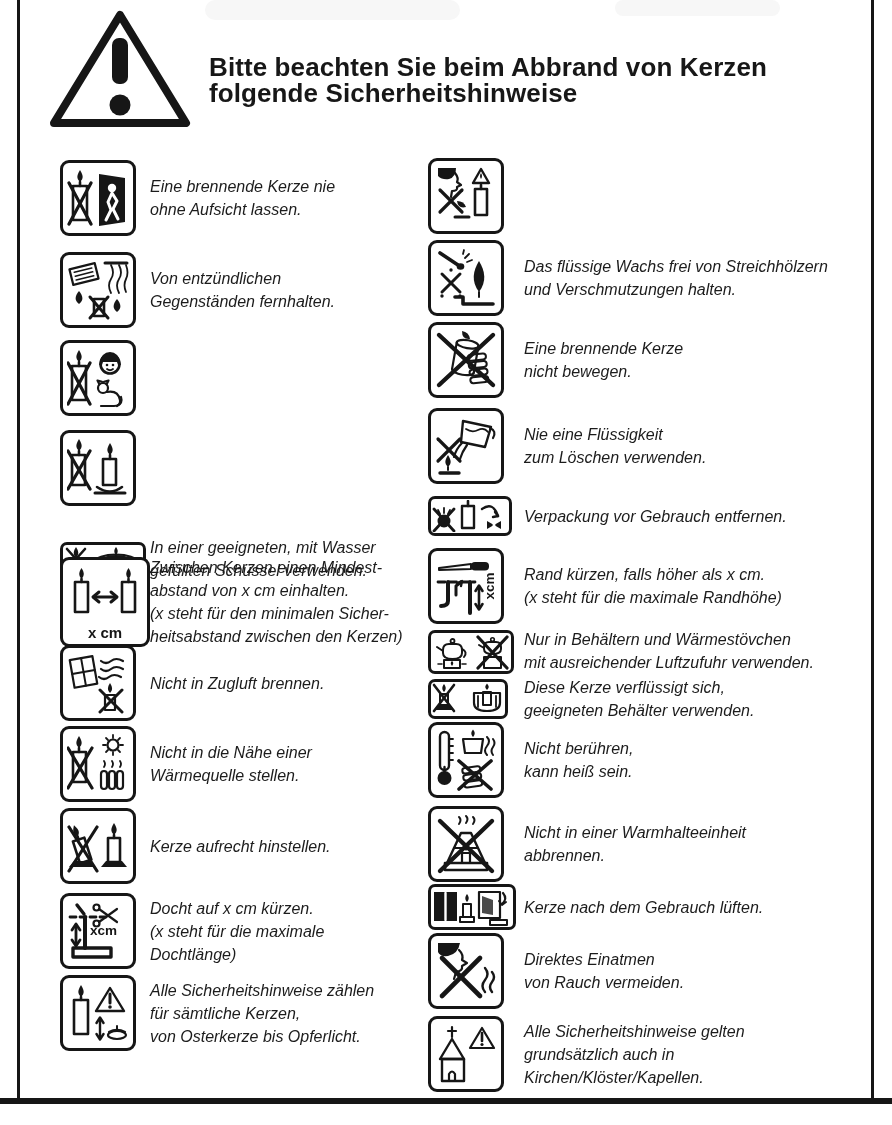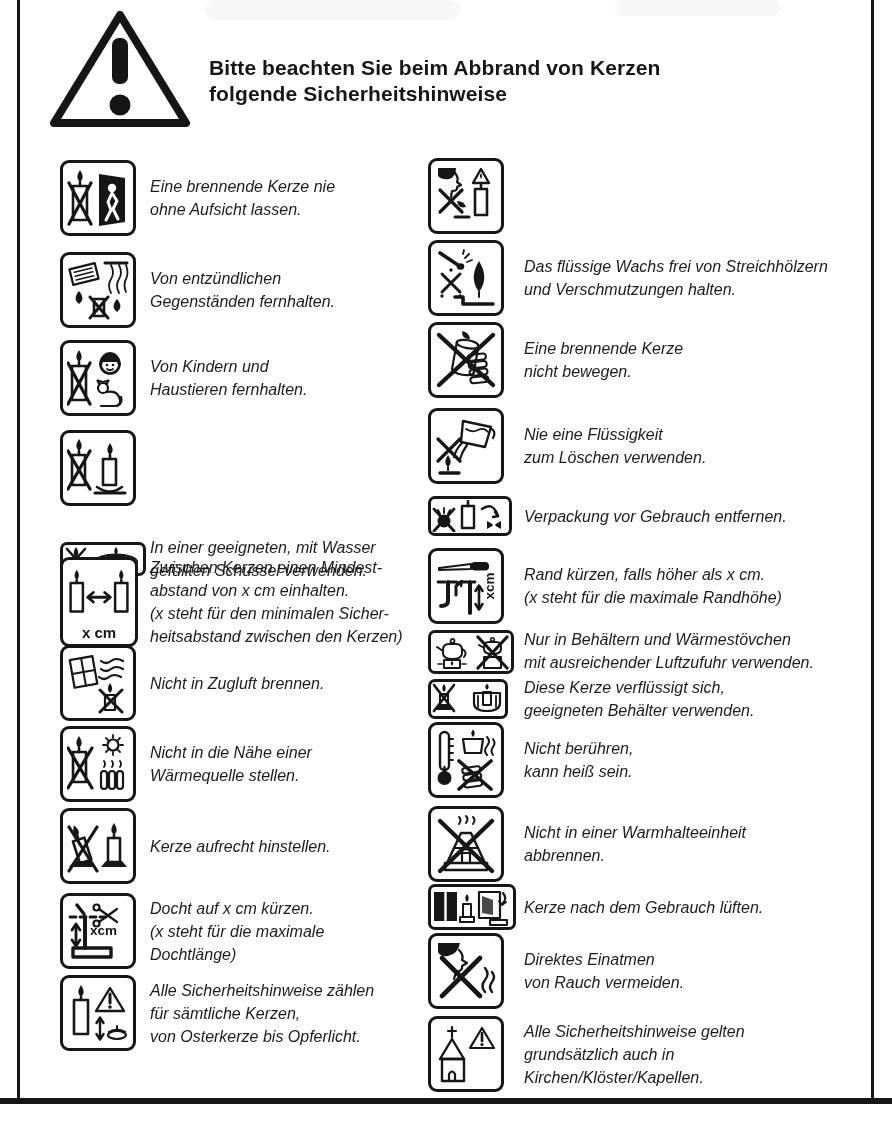--- a/index.html
+++ b/index.html
@@ -3,34 +3,34 @@
 <meta charset="utf-8">
 <style>
   html,body{margin:0;padding:0;background:#fff;}
   .page{position:relative;width:892px;height:1125px;background:#fff;overflow:hidden;
         font-family:"Liberation Sans","DejaVu Sans",sans-serif;color:#1c1c1c;}
   .border-v{position:absolute;top:0;height:1101px;width:3px;background:#161616;}
   .bl{left:17px}.br{left:871px}
   .border-b{position:absolute;left:0;top:1098px;width:892px;height:6px;background:#161616;}
   .smudge{position:absolute;background:#f7f7f7;border-radius:14px;}
   .hdr-tri{position:absolute;left:46px;top:8px;}
-  .title{position:absolute;left:209px;top:55px;font-size:21px;font-weight:bold;
+  .title{position:absolute;left:209px;top:55px;font-size:26px;font-weight:bold;
          line-height:25.5px;white-space:pre-line;letter-spacing:.1px;color:#171717;}
   .item{position:absolute;display:flex;align-items:center;}
   .col-l{left:60px;width:360px;}
   .col-r{left:428px;width:436px;}
   .slot{flex:none;display:flex;align-items:center;justify-content:flex-start;}
   .col-l .slot{width:90px;}
   .col-r .slot{width:96px;}
   .item.u{align-items:flex-end;}
   .item.u .slot .icon-box{margin-top:12px;}
   .icon-box{flex:none;box-sizing:border-box;border:3px solid #161616;border-radius:9px;
             background:#fff;display:flex;align-items:center;justify-content:center;position:relative;}
   .sq{width:76px;height:76px;}
-  .lg{width:78px;height:90px;}
+  .lg{width:90px;height:90px;}
   .txt{font-size:16px;line-height:23px;white-space:pre-line;font-style:italic;}
   .icon-label{position:absolute;font-weight:bold;color:#161616;}
   .lab-xcm-l6{left:0;right:0;bottom:3px;text-align:center;font-size:15px;}
   .lab-xcm-l10{left:27px;top:27px;font-size:13.5px;}
   .lab-xcm-r6{right:-2px;top:50%;transform:translateY(-50%) rotate(-90deg);font-size:13.5px;}
   svg{display:block;}
   svg .s{fill:none;stroke:#161616;stroke-width:2.6;stroke-linecap:round;stroke-linejoin:round;}
   svg .f{fill:#161616;stroke:none;}
   svg .w{stroke:#fff;fill:none;stroke-linecap:round;stroke-linejoin:round;}
 </style>
@@ -113,22 +113,20 @@
         <circle class="f" cx="40" cy="18" r="1.3"></circle>
             <circle class="f" cx="46" cy="18" r="1.3"></circle>
         <path class="s" style="stroke-width:1.8" d="M40,22 q3,2.5 6,0"></path>
         <circle class="s" style="stroke-width:2.2" cx="36" cy="41" r="5"></circle>
         <path class="s" style="stroke-width:2.2" d="M32.5,37.5 l-2,-4 l4.5,1.2 M39.5,37.5 l2,-4 l-4.5,1.2"></path>
         <path class="s" style="stroke-width:2.2" d="M40,45 q11,-2 13,8 q1,6 -6,6 h-13"></path>
         <path class="s" style="stroke-width:2.2" d="M50,59 q6,-3 4,-9"></path>
       </svg>
     </div>
       </div>
-    <div class="txt">Von Kindern und
-Haustieren fernhalten.</div>
   </div>
 
   <div class="item col-l" style="top:430px">
     <div class="slot">
         <div class="icon-box sq">
       <svg width="62" height="62" viewBox="0 0 62 62">
         <path class="f" d="M12,2 C15,7 16,10 12,14 C8,10 9,7 12,2 Z"></path>
         <line class="s" x1="12" y1="14" x2="12" y2="18"></line>
         <rect class="s" x="5" y="18" width="13" height="30"></rect>
         <line class="s" style="stroke-width:3.2" x1="1" y1="14" x2="23" y2="52"></line>

